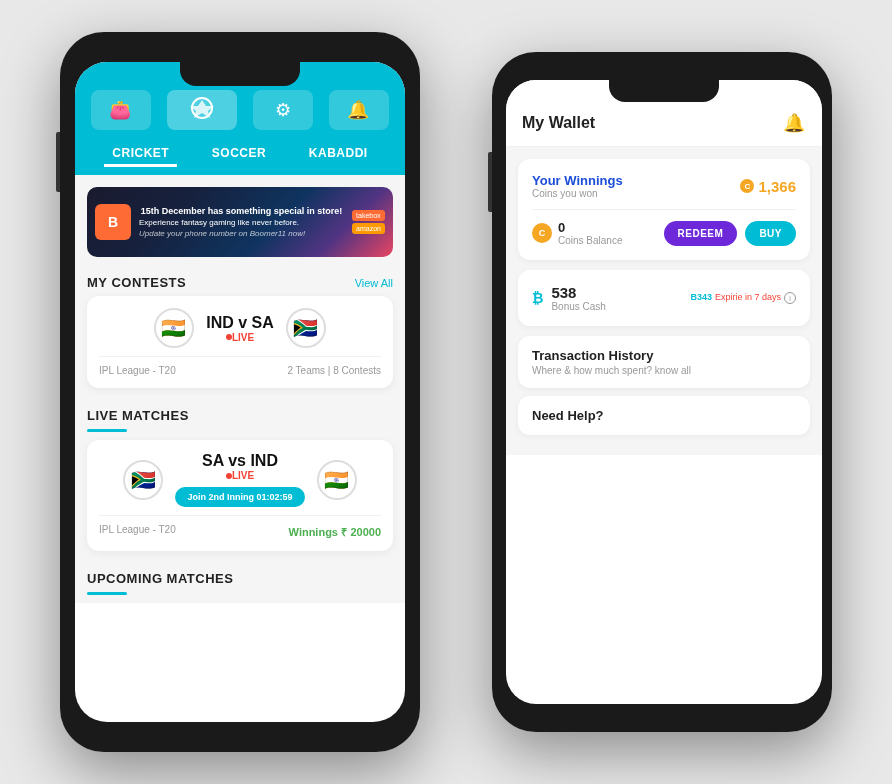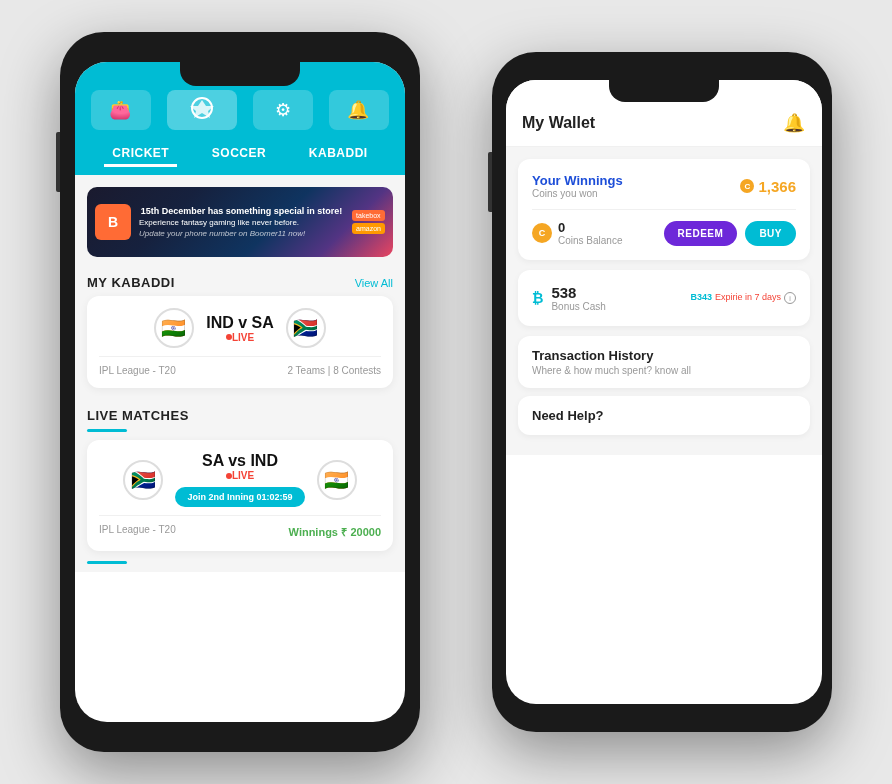--- a/index.html
+++ b/index.html
@@ -655,21 +655,21 @@
           <p style="font-style:italic; color:rgba(255,255,255,0.7);">Update your phone number on Boomer11 now!</p>
         </div>
         <div class="banner-prizes">
           <div class="prize-tag">takebox</div>
           <div class="prize-tag" style="background:#ff9900;">amazon</div>
         </div>
       </div>
 
 
       <div class="section-header">
-        <span class="section-title">MY KABADDI</span>
+        <span class="section-title">MY CONTESTS</span>
         <span class="view-all">View All</span>
       </div>
 
       <div class="match-card">
         <div class="match-teams">
           <div class="india-flag">🇮🇳</div>
           <div class="match-info">
             <div class="match-title">IND v SA</div>
             <div class="live-badge">
               <div class="live-dot"></div>
@@ -705,20 +705,23 @@
           <div class="india-flag">🇮🇳</div>
         </div>
         <div class="match-footer">
           <span class="match-league">IPL League - T20</span>
           <span class="winnings-amount">
             <span>Winnings</span> <span>₹ 20000</span>
           </span>
         </div>
       </div>
 
+      <div class="section-header">
+        <span class="section-title">UPCOMING MATCHES</span>
+      </div>
       <div class="section-divider"></div>
     </div>
   </div>
 </div>
 
 <div class="phone phone-2">
   <div class="phone-screen">
     <div class="notch"></div>
 
     <div class="wallet-header">

